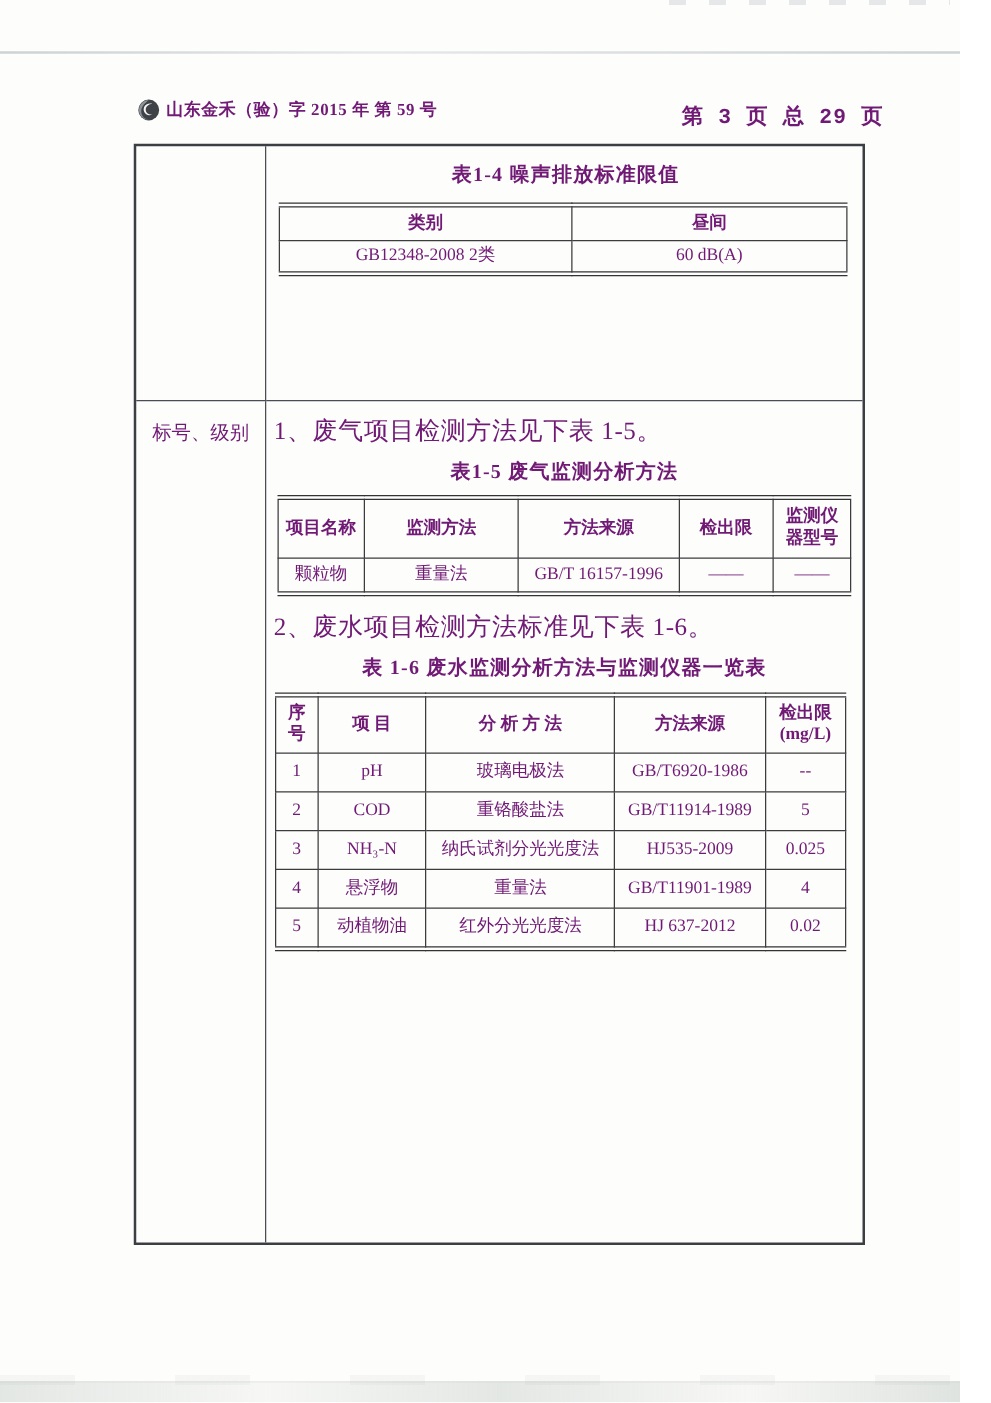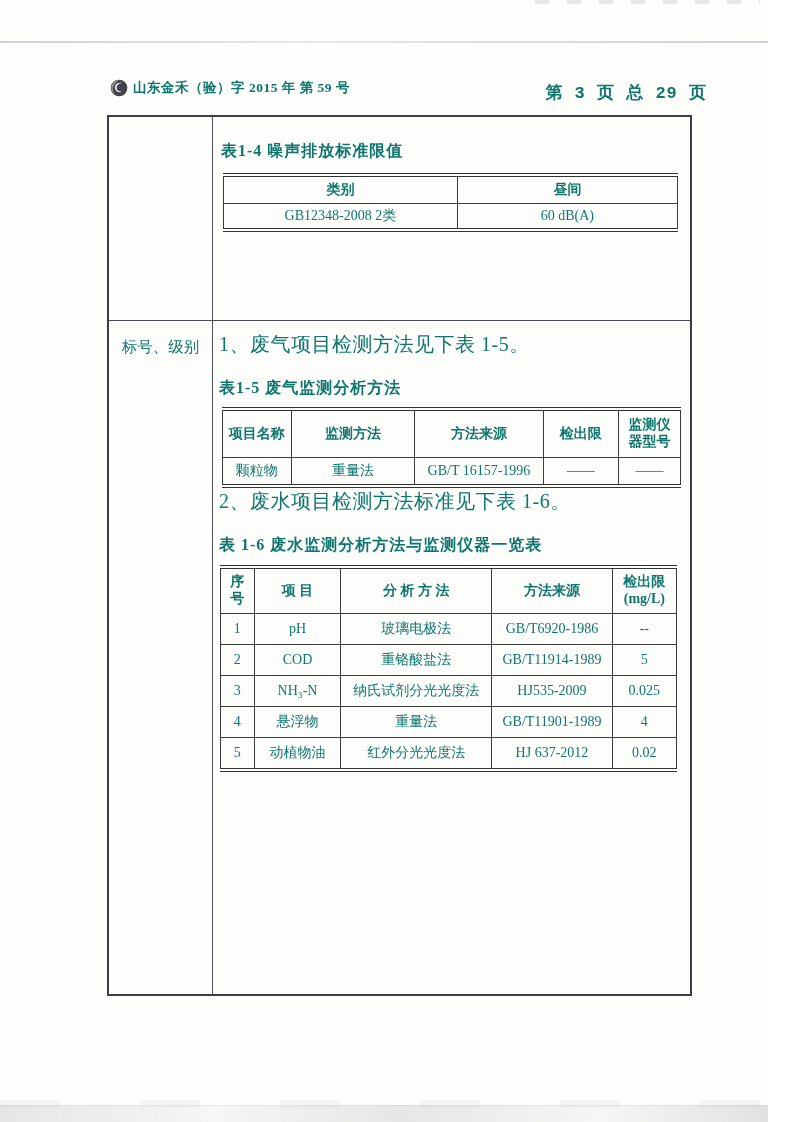--- a/index.html
+++ b/index.html
@@ -1,20 +1,20 @@
 <!DOCTYPE html>
 <html><head>
 <meta charset="utf-8">
 <style>
   html,body { margin:0; padding:0; background:#ffffff; }
   .page {
     position:relative; width:768px; height:1122px; overflow:hidden;
     background:#fdfdfc;
     font-family:"Liberation Serif","DejaVu Serif",serif;
-    color:#0f766e;
+    color:#701a75;
   }
   
   .top-line { position:absolute; top:41px; left:0; right:0; height:2px;
     background:linear-gradient(90deg, rgba(148,158,168,.45), rgba(148,158,168,.22) 40%, rgba(148,158,168,.45)); }
   .corner-smudge { position:absolute; top:0; right:8px; width:225px; height:4px; opacity:.45;
     background:repeating-linear-gradient(90deg, rgba(120,130,140,.4) 0 14px, transparent 14px 32px); }
   .bottom-band { position:absolute; left:0; right:0; bottom:0; height:16px;
     background:linear-gradient(90deg, rgba(168,180,172,.30), rgba(200,206,200,.12) 28%, rgba(168,180,172,.30) 52%, rgba(192,198,192,.10) 78%, rgba(160,172,164,.32));
     border-top:1px solid rgba(180,188,182,.22); }
   .bottom-band2 { position:absolute; left:0; right:0; bottom:14px; height:8px; opacity:.5;
@@ -32,39 +32,39 @@
     border:2px solid #3b3f43; box-sizing:border-box;
     display:grid; grid-template-columns:104px 1fr; grid-template-rows:204px 1fr; }
   .side-cell { border-right:1px solid #4a4e52; box-sizing:border-box; }
   .rowA { border-bottom:1px solid #4a4e52; box-sizing:border-box; }
   .side-b { display:flex; flex-direction:column; align-items:center; padding-top:14px; gap:14px;
     font-size:15.5px; line-height:1.5; text-align:center; }
   .pre { white-space:pre-line; }
 
   .content-a { box-sizing:border-box; padding:4px 6px 0 8px; }
   .lead-text { font-size:15px; }
-  .tbl-title { font-weight:bold; font-size:16px; margin-top:20px; letter-spacing:1px; }
+  .tbl-title { text-align:center; font-weight:bold; font-size:16px; margin-top:9px; letter-spacing:1px; }
 
   table.bt { border-collapse:collapse; table-layout:fixed;
     border-left:1px solid #3c3c3c; border-right:1px solid #3c3c3c;
     border-top:4px double #333; border-bottom:4px double #333; }
   table.bt th, table.bt td { border:1px solid #3c3c3c; text-align:center; vertical-align:middle;
     padding:2px 2px; font-size:14px; line-height:1.2; }
   table.bt th { font-weight:bold; }
 
   .t4 { width:calc(100% - 8px); margin:11px 0 0 2px; }
   .t4 th { height:22px; }
   .t4 td { height:20px;font-family:Liberation Serif, serif; }
 
   .content-b { box-sizing:border-box; padding:10px 6px 0 6px; }
   .item-text { font-size:20px; margin:0; letter-spacing:.5px; }
   .t5 { width:calc(100% - 6px); margin:8px 0 0 3px; }
   .t5 th { height:42px; }
   .t5 td { height:22px; }
-  .item-2 { }
+  .item-2 { margin-top:11px; }
   .t6 { width:calc(100% - 8px); margin:9px 0 0 1px; }
   .t6 th { height:40px; }
   .t6 td { height:26px; }
   .para3 { margin:17px 2px 0 2px; font-size:14.5px; line-height:32px; }
   .para3 .l1 { letter-spacing:3.5px; display:block; }
   .para3 .l2 { letter-spacing:.5px; display:block; }
 </style>
 </head>
 <body>
 

